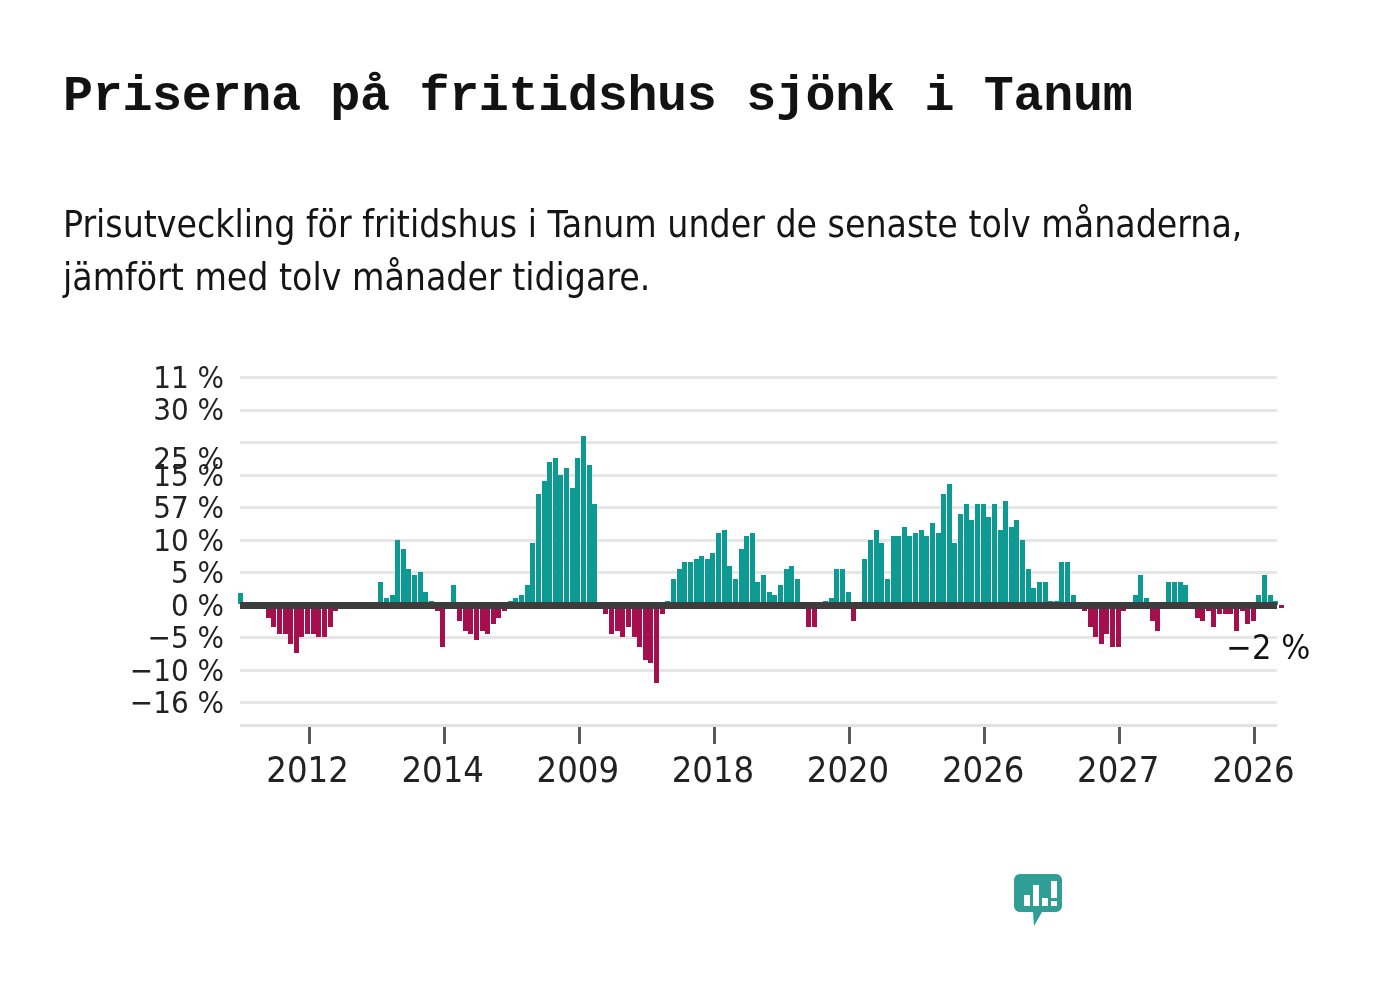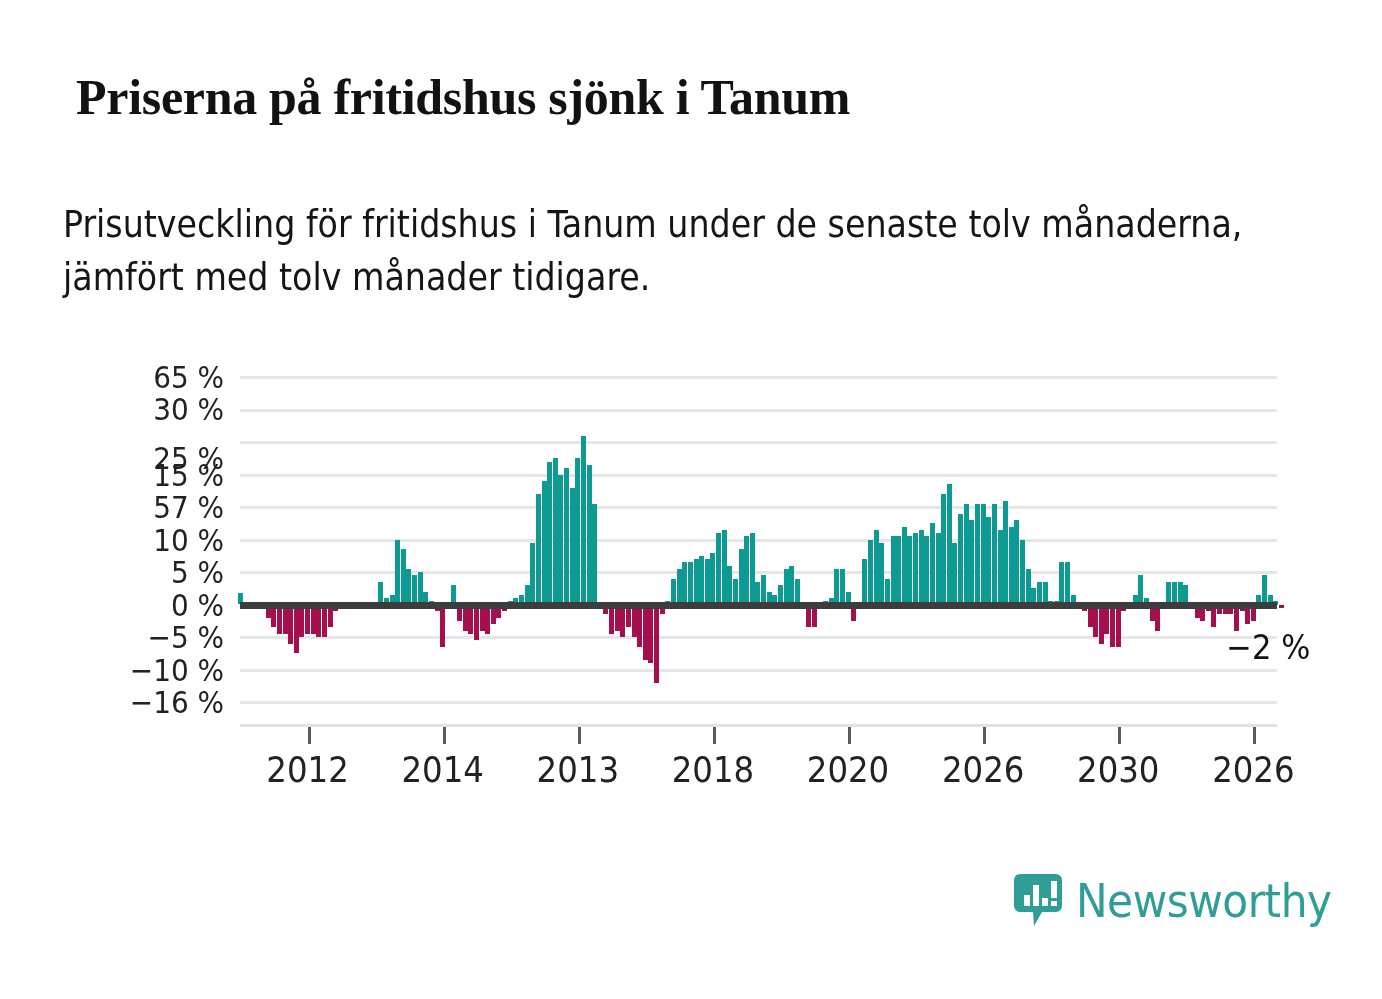--- a/index.html
+++ b/index.html
@@ -5,22 +5,22 @@
   html,body{margin:0;padding:0;}
   body{
     width:1382px;height:999px;
     background:#ffffff;
     font-family:"DejaVu Sans", sans-serif;
     overflow:hidden;
     position:relative;
   }
 
   .headline{
-    position:absolute;left:76px;top:68px;width:1280px;
-    font-family:Liberation Serif, serif;
+    position:absolute;left:63px;top:68px;width:1280px;
+    font-family:Liberation Mono, monospace;
     font-weight:bold;
     font-size:50px;
     line-height:58px;
     color:#121212;
     letter-spacing:-0.3px;
   }
   .subhead{
     position:absolute;left:63px;top:198px;width:1285px;
     font-family:"DejaVu Sans Condensed","Liberation Sans",sans-serif;
     font-weight:normal;
@@ -304,21 +304,21 @@
         <div class="bar neg" style="left: 1010.86px; top: 227.5px; height: 16.25px;"></div>
         <div class="bar pos" style="left: 1016.48px; top: 217.75px; height: 9.75px;"></div>
         <div class="bar pos" style="left: 1022.11px; top: 198.25px; height: 29.25px;"></div>
         <div class="bar pos" style="left: 1027.74px; top: 217.75px; height: 9.75px;"></div>
         <div class="bar pos" style="left: 1033.37px; top: 224.25px; height: 3.25px;"></div>
         <div class="bar neg" style="left: 1039px; top: 227.5px; height: 3.25px;"></div>
       </div>
   </div>
 
   <div id="yticks">
-      <div class="ytick" style="top: 7px;">65 %</div>
+      <div class="ytick" style="top: 7px;">11 %</div>
       <div class="ytick" style="top: 39px;">30 %</div>
       <div class="ytick" style="top: 88px;">25 %</div>
       <div class="ytick" style="top: 104.5px;">15 %</div>
       <div class="ytick" style="top: 137px;">57 %</div>
       <div class="ytick" style="top: 169.5px;">10 %</div>
       <div class="ytick" style="top: 202px;">5 %</div>
       <div class="ytick" style="top: 234.5px;">0 %</div>
       <div class="ytick" style="top: 267px;">−5 %</div>
       <div class="ytick" style="top: 299.5px;">−10 %</div>
       <div class="ytick" style="top: 332px;">−16 %</div>
@@ -331,38 +331,37 @@
       <div class="xtick" style="left: 577.785px;"></div>
       <div class="xtick" style="left: 712.899px;"></div>
       <div class="xtick" style="left: 848.013px;"></div>
       <div class="xtick" style="left: 983.127px;"></div>
       <div class="xtick" style="left: 1118.24px;"></div>
       <div class="xtick" style="left: 1253.36px;"></div>
     </div>
   <div id="xlabels">
       <div class="xlabel" style="left: 307.557px;">2012</div>
       <div class="xlabel" style="left: 442.671px;">2014</div>
-      <div class="xlabel" style="left: 577.785px;">2013</div>
+      <div class="xlabel" style="left: 577.785px;">2009</div>
       <div class="xlabel" style="left: 712.899px;">2018</div>
       <div class="xlabel" style="left: 848.013px;">2020</div>
       <div class="xlabel" style="left: 983.127px;">2026</div>
-      <div class="xlabel" style="left: 1118.24px;">2030</div>
+      <div class="xlabel" style="left: 1118.24px;">2027</div>
       <div class="xlabel" style="left: 1253.36px;">2026</div>
     </div>
 
   <div id="annotations">
       <div class="annotation" style="left: 1226.33px; top: 271.75px;">−2 %</div>
     </div>
 </div>
 
 <div class="logo">
   <span>
     <svg class="logo-mark" viewBox="0 0 52 56" xmlns="http://www.w3.org/2000/svg" aria-hidden="true">
       <path d="M8 2 H44 A6 6 0 0 1 50 8 V34 A6 6 0 0 1 44 40 H30 L22 54 L21 40 H8 A6 6 0 0 1 2 34 V8 A6 6 0 0 1 8 2 Z" fill="#2e9e96"></path>
       <rect x="12" y="23" width="6" height="11" fill="#ffffff"></rect>
       <rect x="21" y="13" width="6" height="21" fill="#ffffff"></rect>
       <rect x="30" y="26" width="6" height="8" fill="#ffffff"></rect>
       <rect x="39" y="9" width="6" height="17" fill="#ffffff"></rect>
       <rect x="39" y="29" width="6" height="5" fill="#ffffff"></rect>
     </svg>
   </span>
-  <span class="logo-text">Newsworthy</span>
 </div>
 
 </body></html>

